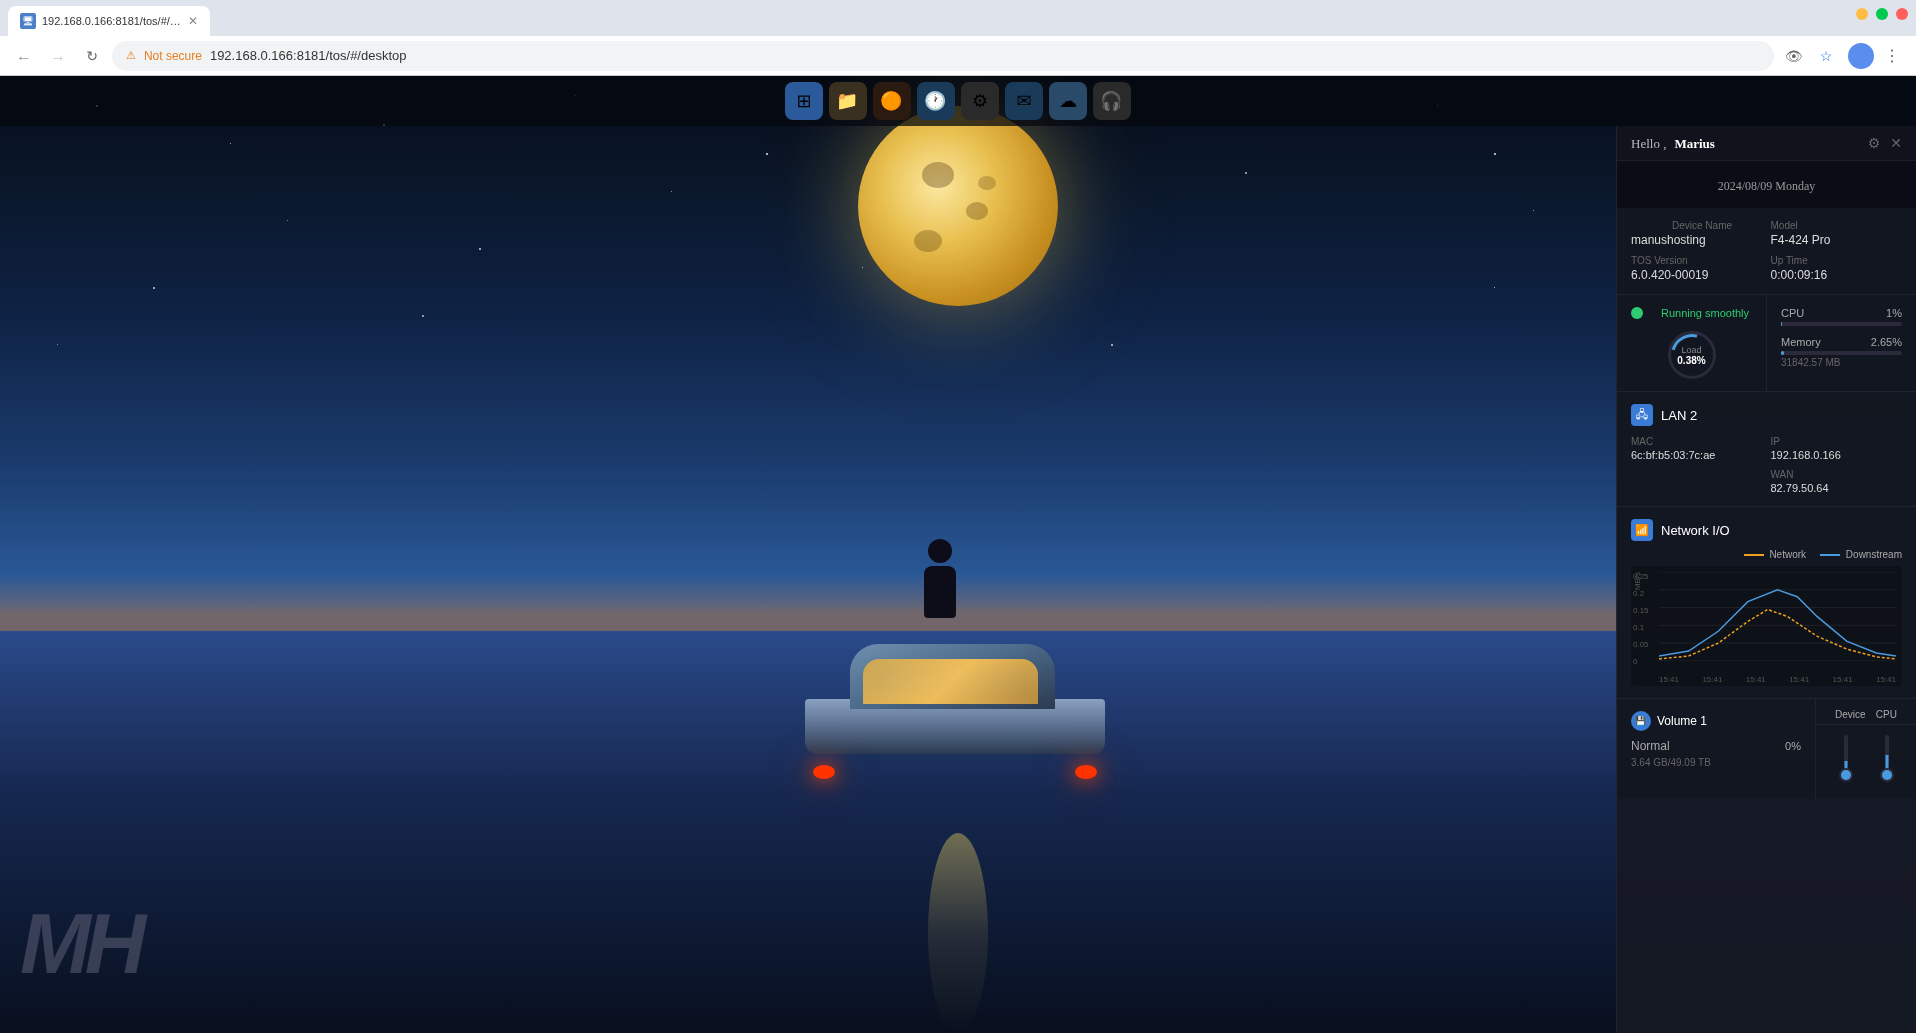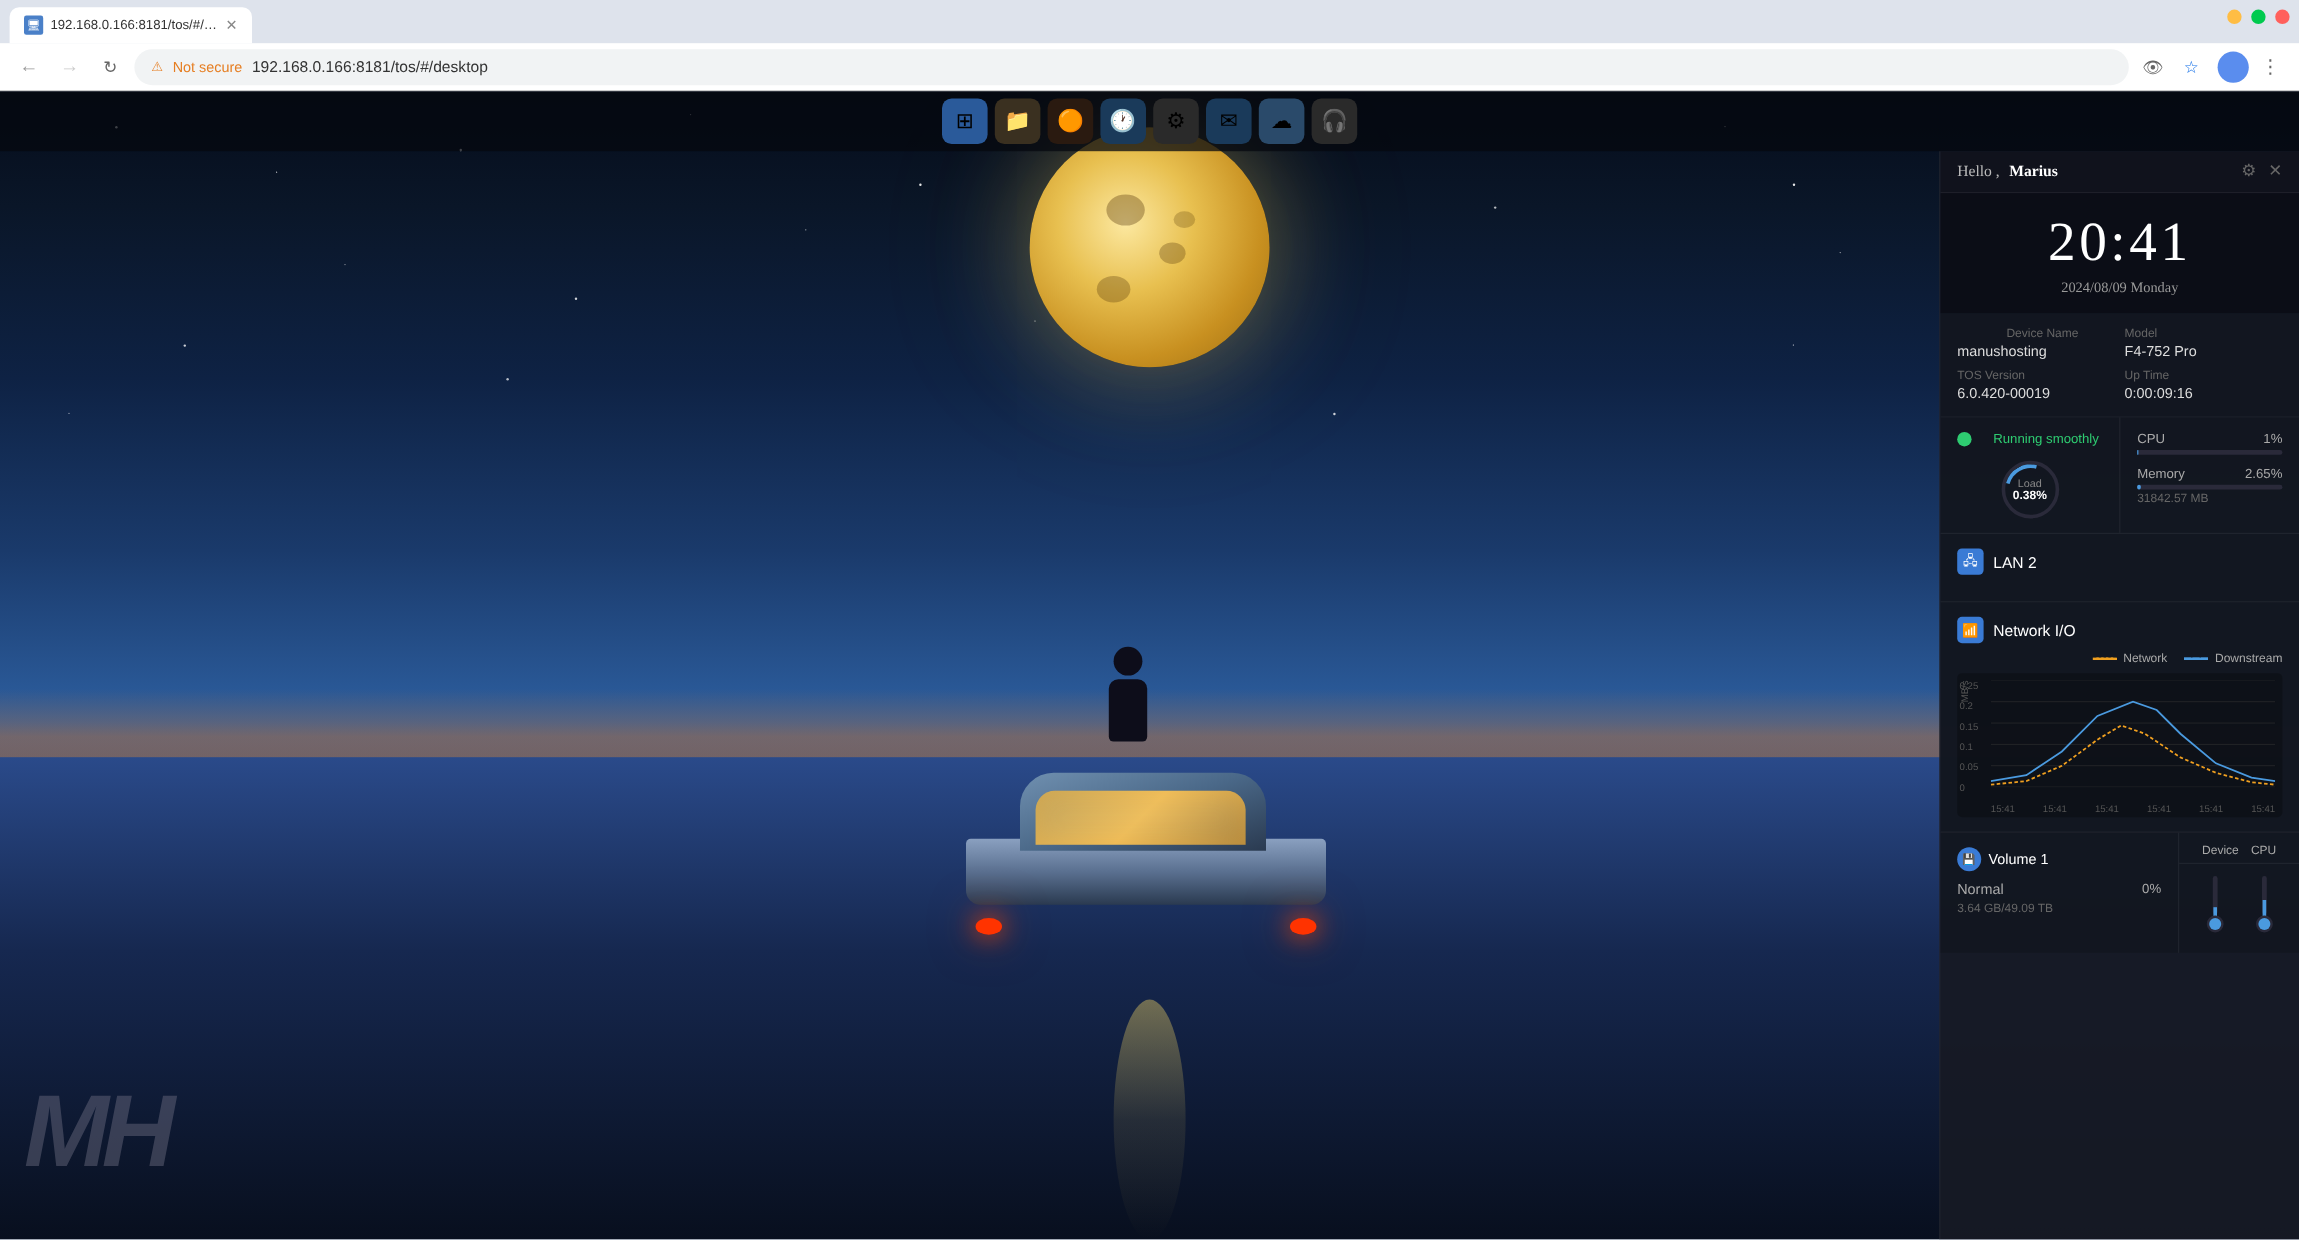--- a/index.html
+++ b/index.html
@@ -124,33 +124,32 @@
         <div>
           <span style="color:#bbb;font-size:13px;">Hello ,</span>
           <span style="color:white;font-size:13px;font-weight:600;margin-left:4px;">Marius</span>
         </div>
         <div style="display:flex;gap:10px;">
           <span style="color:#666;font-size:14px;cursor:pointer;">⚙</span>
           <span style="color:#666;font-size:14px;cursor:pointer;">✕</span>
         </div>
       </div>
       <div style="padding:14px;text-align:center;background:rgba(10,12,20,0.7);">
-        <div style="font-size:46px;font-weight:200;color:white;letter-spacing:3px;">20:41</div>
         <div style="font-size:12px;color:#999;margin-top:4px;">2024/08/09 Monday</div>
       </div>
     </div>
 
     <div style="padding:12px 14px;display:grid;grid-template-columns:1fr 1fr;gap:8px;border-bottom:1px solid rgba(255,255,255,0.06);background:rgba(18,22,32,0.9);">
       <div>
         <div style="font-size:10px;color:#666;margin-bottom:2px;padding-left:41px;">Device Name</div>
         <div style="font-size:12px;color:#ddd;">manushosting</div>
       </div>
       <div>
         <div style="font-size:10px;color:#666;margin-bottom:2px;">Model</div>
-        <div style="font-size:12px;color:#ddd;">F4-752 Pro</div>
+        <div style="font-size:12px;color:#ddd;">F4-424 Pro</div>
       </div>
       <div>
         <div style="font-size:10px;color:#666;margin-bottom:2px;">TOS Version</div>
         <div style="font-size:12px;color:#ddd;">6.0.420-00019</div>
       </div>
       <div>
         <div style="font-size:10px;color:#666;margin-bottom:2px;">Up Time</div>
         <div style="font-size:12px;color:#ddd;">0:00:09:16</div>
       </div>
     </div>
@@ -191,20 +190,34 @@
           </div>
           <div style="font-size:10px;color:#666;margin-top:2px;">31842.57 MB</div>
         </div>
       </div>
     </div>
 
     <div style="padding:12px 14px;border-bottom:1px solid rgba(255,255,255,0.06);background:rgba(18,22,32,0.85);">
       <div style="display:flex;align-items:center;gap:8px;margin-bottom:10px;">
         <div style="width:22px;height:22px;background:#3a7bd5;border-radius:4px;display:flex;align-items:center;justify-content:center;font-size:11px;color:white;">🖧</div>
         <span style="font-size:13px;color:white;font-weight:500;">LAN 2</span>
+      </div>
+      <div style="display:grid;grid-template-columns:1fr 1fr;gap:8px;">
+        <div>
+          <div style="font-size:10px;color:#666;margin-bottom:2px;">MAC</div>
+          <div style="font-size:11px;color:#ddd;">6c:bf:b5:03:7c:ae</div>
+        </div>
+        <div>
+          <div style="font-size:10px;color:#666;margin-bottom:2px;">IP</div>
+          <div style="font-size:11px;color:#ddd;">192.168.0.166</div>
+        </div>
+        <div style="grid-column:2;">
+          <div style="font-size:10px;color:#666;margin-bottom:2px;">WAN</div>
+          <div style="font-size:11px;color:#ddd;">82.79.50.64</div>
+        </div>
       </div>
     </div>
 
     <div style="padding:12px 14px;border-bottom:1px solid rgba(255,255,255,0.06);background:rgba(18,22,32,0.85);">
       <div style="display:flex;align-items:center;gap:8px;margin-bottom:8px;">
         <div style="width:22px;height:22px;background:#3a7bd5;border-radius:4px;display:flex;align-items:center;justify-content:center;font-size:11px;color:white;">📶</div>
         <span style="font-size:13px;color:white;font-weight:500;">Network I/O</span>
       </div>
       <div style="display:flex;gap:14px;font-size:10px;color:#aaa;margin-bottom:6px;justify-content:flex-end;">
         <span>

